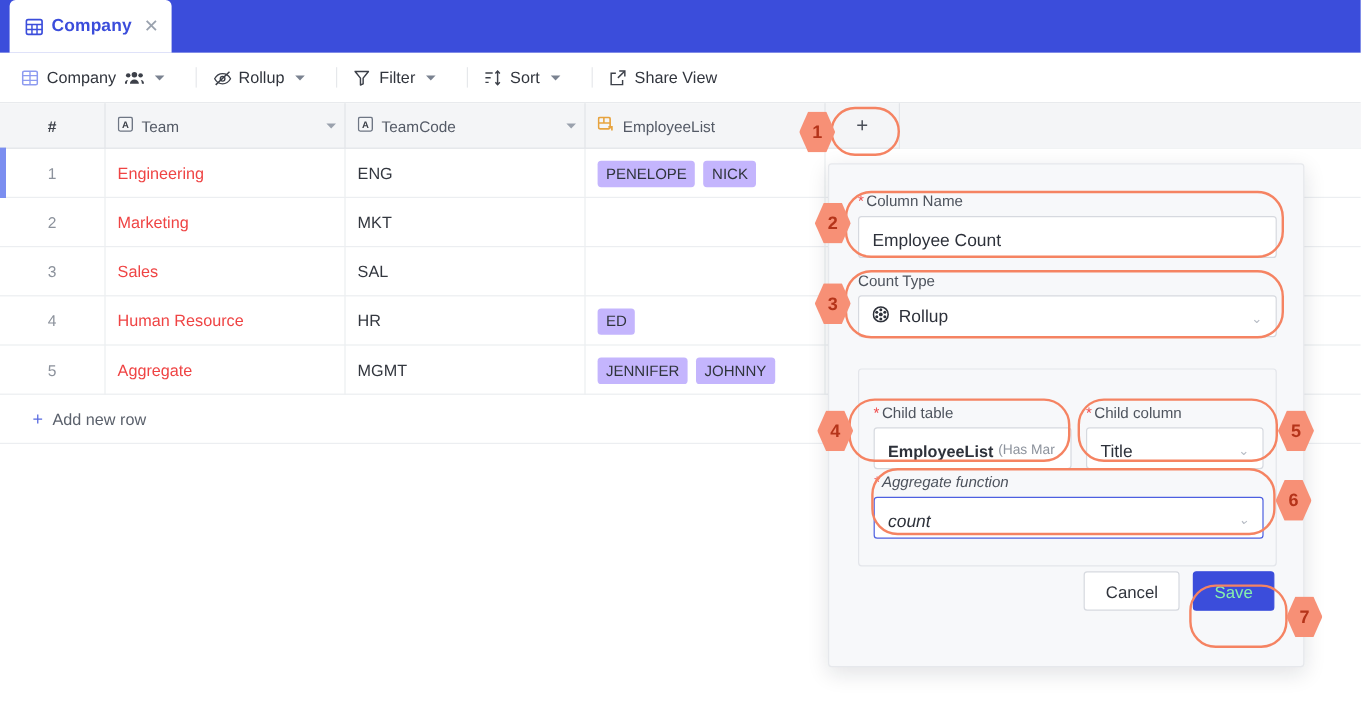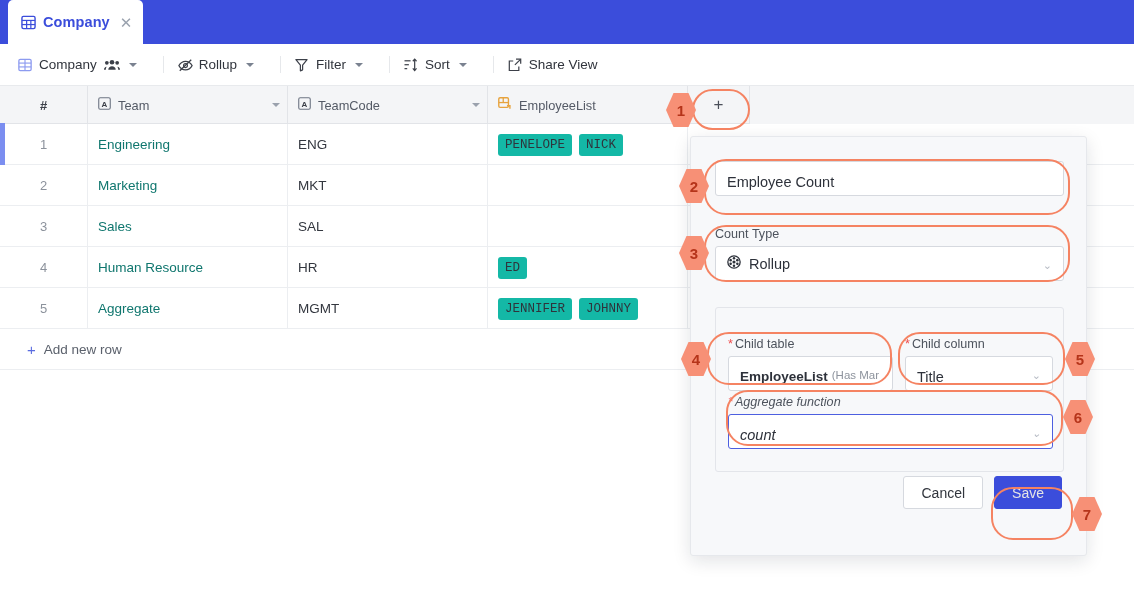--- a/index.html
+++ b/index.html
@@ -85,27 +85,27 @@
   }
   .head-rest { flex: 1; height: 38px; background: #f4f5f7; }
 
   .row { display: flex; height: 41px; border-bottom: 1px solid #eceef1; position: relative; }
   .cell {
     display: flex; align-items: center; height: 41px;
     border-right: 1px solid #eceef1; padding: 0 10px;
     font-size: 13.5px; color: #33373f;
   }
   .cell.num { width: 88px; justify-content: center; color: #8c929c; font-size: 13px; padding: 0; }
-  .cell.c-team { width: 200px; color: #0f766e; }
+  .cell.c-team { width: 200px; color: #ef4444; }
   .cell.c-code { width: 200px; }
   .cell.c-emp { width: 200px; gap: 7px; border-right: 1px solid #eceef1; }
   .row-rest { flex: 1; }
   .chip {
-    background: #14b8a6; border-radius: 3px; padding: 4px 7px;
-    font-size: 12.5px; color: #2f343c; white-space: nowrap; font-family: Liberation Mono, monospace;
+    background: #c4b5fd; border-radius: 3px; padding: 4px 7px;
+    font-size: 12.5px; color: #2f343c; white-space: nowrap;
   }
   .row.active::before {
     content: ""; position: absolute; left: 0; top: -1px; width: 5px;
     height: 42px; background: #7b8ef0;
   }
   .addrow {
     display: flex; align-items: center; height: 41px;
     padding-left: 27px; gap: 8px; font-size: 13.5px; color: #5b6personally;
     border-bottom: 1px solid #eceef1; cursor: pointer;
   }
@@ -145,21 +145,21 @@
   .ctable-val { font-weight: bold; font-size: 13.5px; color: #2d313a; }
   .ctable-sub { font-size: 11.5px; color: #8d939d; margin-left: 4px; }
   .ctable-inp { overflow: hidden; white-space: nowrap; }
 
   .footer { position: absolute; left: 0; right: 0; bottom: 46px; padding-right: 24px;
     display: flex; justify-content: flex-end; gap: 11px; }
   .btn { height: 33px; border-radius: 3px; font-size: 14px;
     display: flex; align-items: center; justify-content: center;
     padding: 0 17px; cursor: pointer; font-family: "Liberation Sans", sans-serif; }
   .btn-cancel { background: #fff; border: 1px solid #d6d9df; color: #31353d; }
-  .btn-save { background: #3b4ddb; border: 1px solid #3b4ddb; color: #e5e5e5; }
+  .btn-save { background: #3b4ddb; border: 1px solid #3b4ddb; color: #86efac; }
 
   
   .cl-ring {
     position: absolute; border: 2.4px solid #f58362; border-radius: 22px;
     pointer-events: none;
   }
   .cl-badge {
     position: absolute; width: 30px; height: 34px;
     background: #f79076; color: #b5341a;
     font-size: 15px; font-weight: bold;
@@ -361,20 +361,23 @@
 
     <div class="addrow">
       <span class="plus">+</span>
       <span>Add new row</span>
     </div>
   </div>
 
   <div class="modal">
 
     <div class="field" id="f-name">
+      <span class="flabel">
+        <span class="req">*</span><span>Column Name</span>
+      </span>
       <div class="inp">
         <span>Employee Count</span>
       </div>
     </div>
 
     <div class="field" id="f-type">
       <span class="flabel">Count Type</span>
       <div class="inp sel">
         <span class="rollup-row">
           <span>

